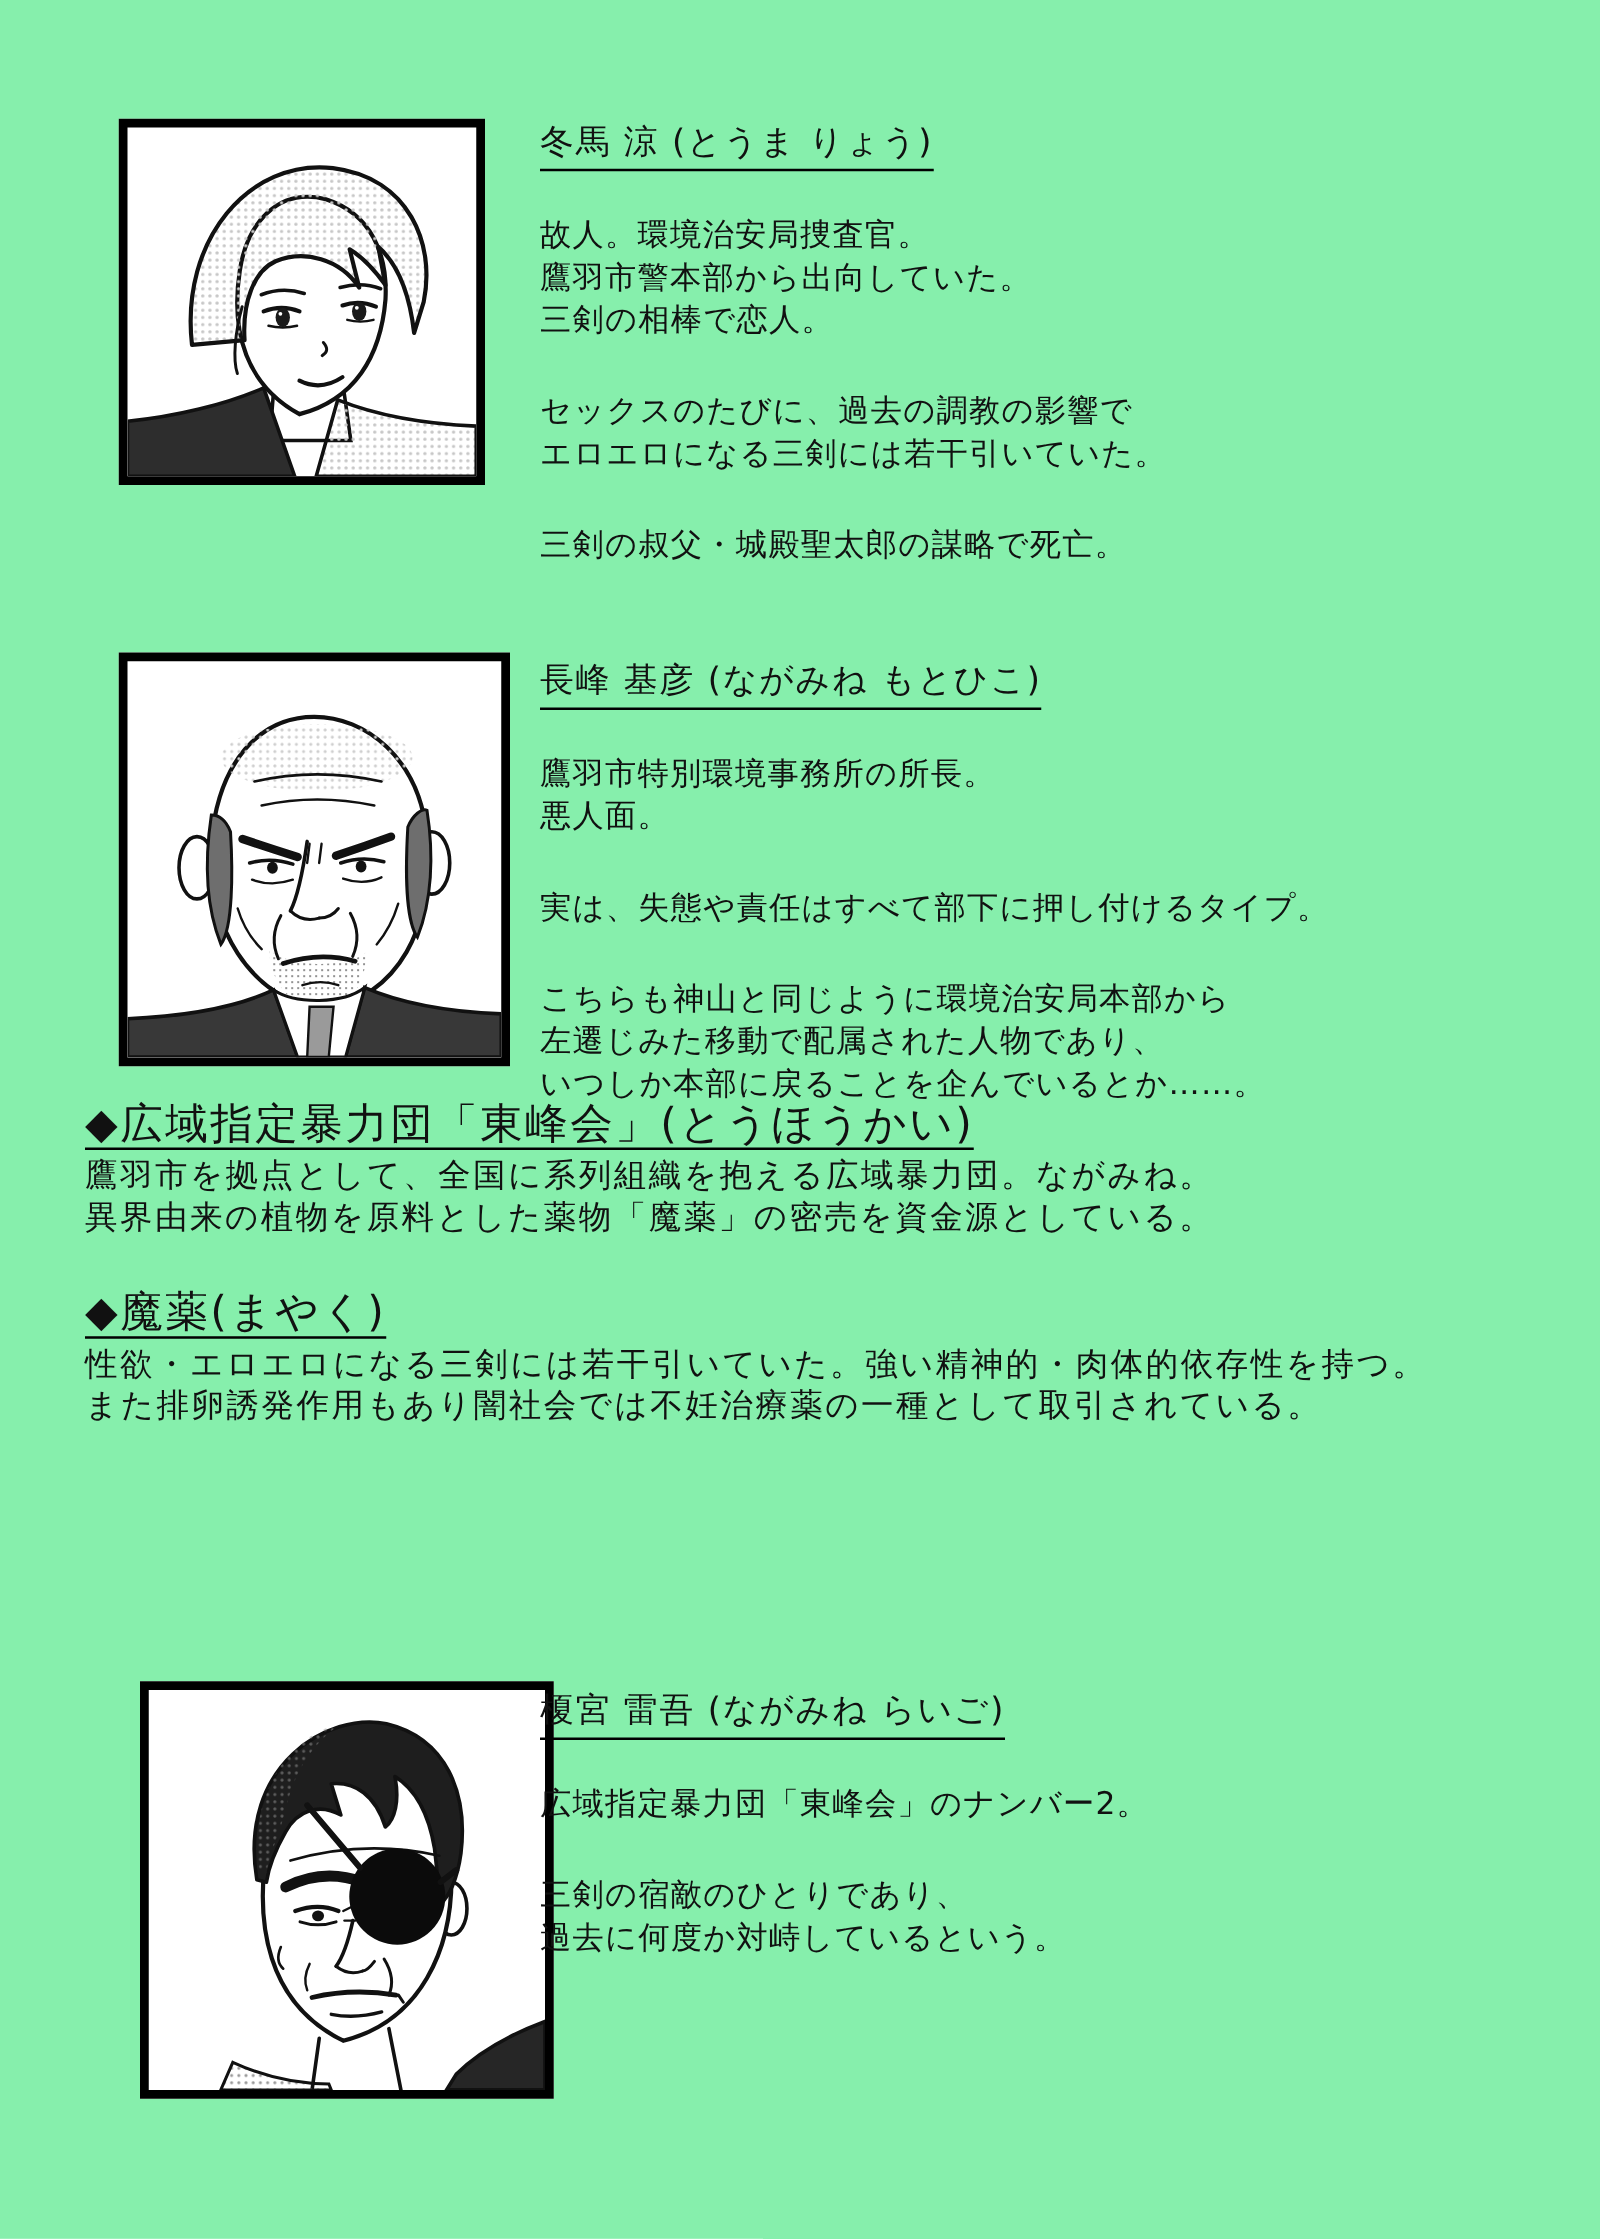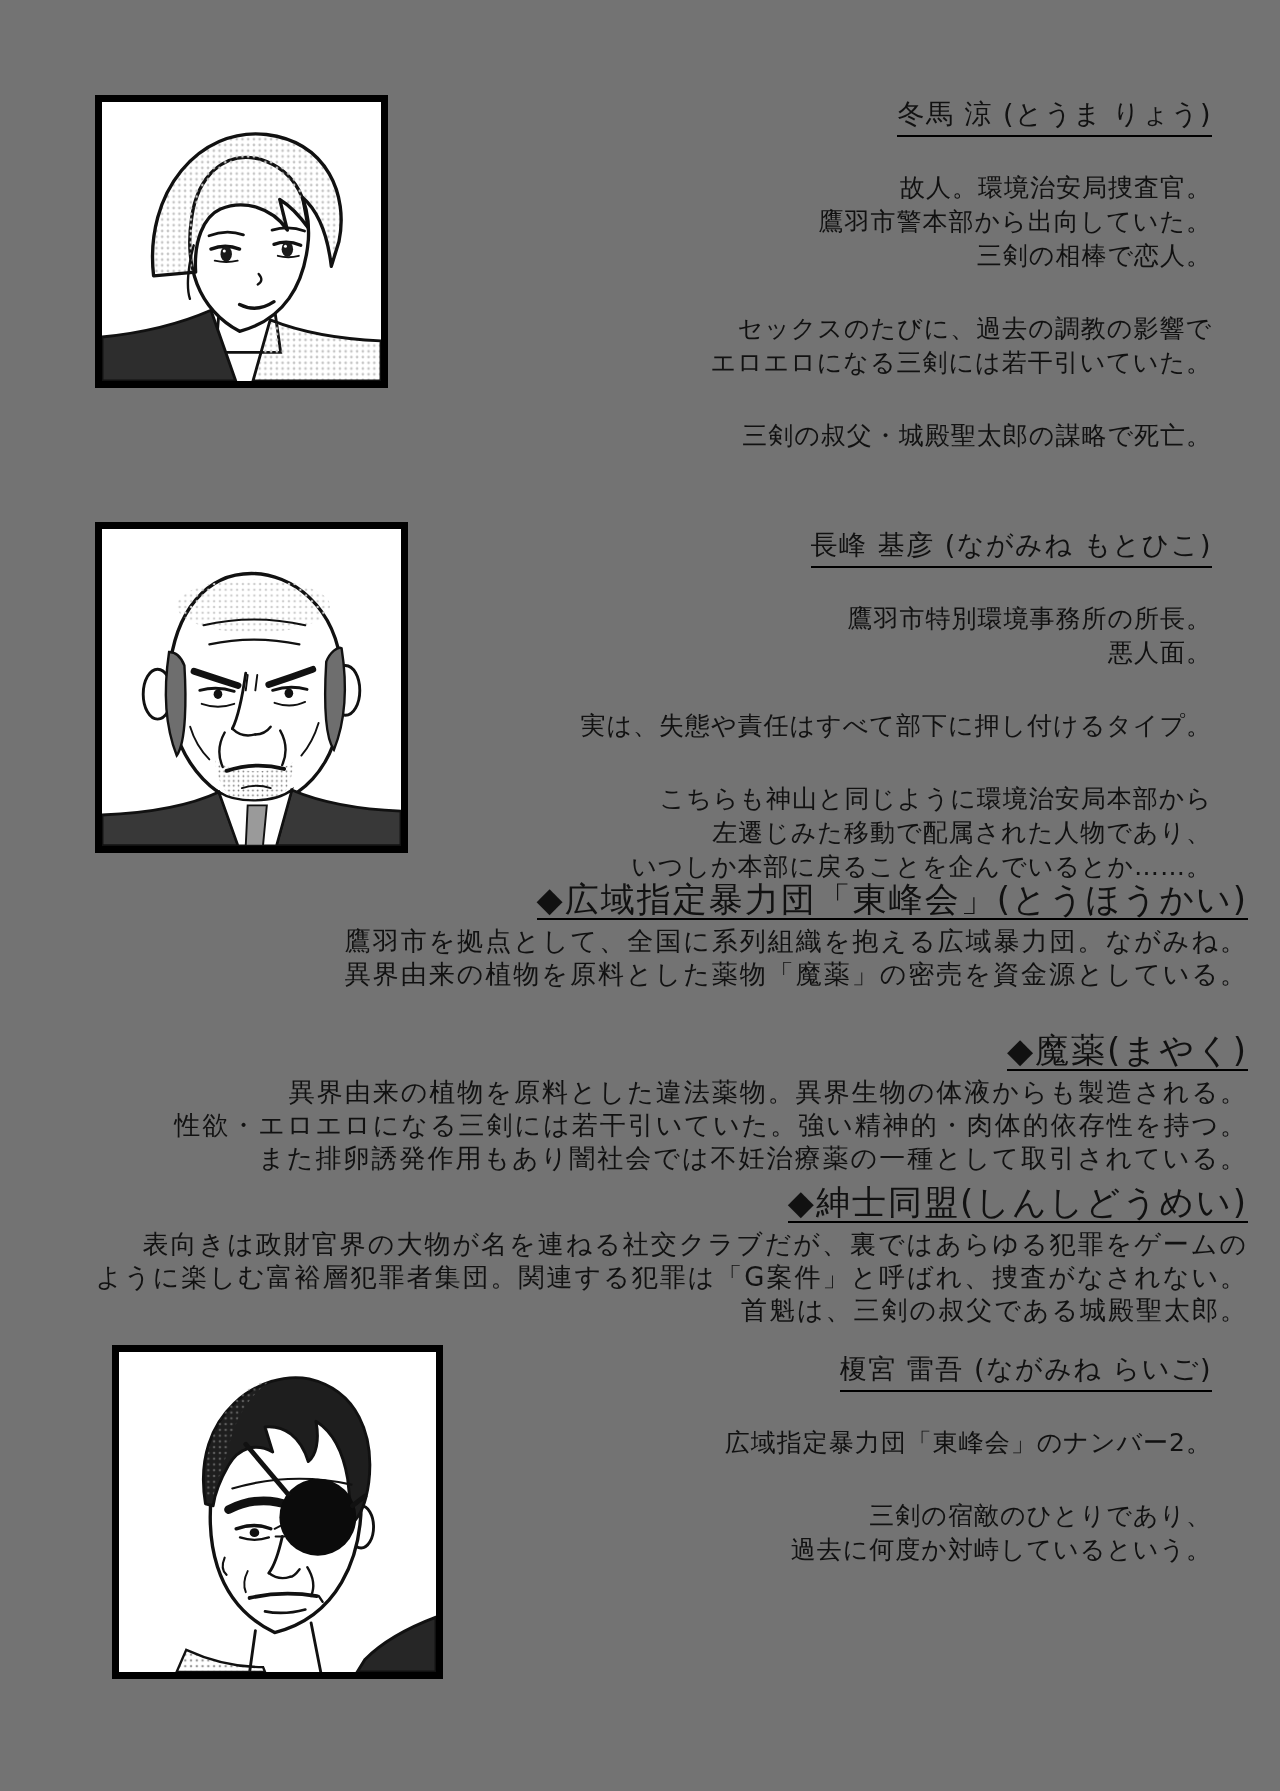--- a/index.html
+++ b/index.html
@@ -1,21 +1,21 @@
 <!DOCTYPE html>
 <html><head>
 <meta charset="utf-8">
 <style>
   html,body{margin:0;padding:0;}
   body{
     width:1280px;height:1791px;background:#ffffff;position:relative;
     font-family:"DejaVu Sans","Liberation Sans",sans-serif;color:#111;
     -webkit-font-smoothing:antialiased;
   }
-  .page{position:absolute;inset:0;background:#737373;overflow:hidden;text-align:right;}
+  .page{position:absolute;inset:0;background:#86efac;overflow:hidden;}
 
   
   .portrait{position:absolute;border:7px solid #000;background:#fff;overflow:hidden;box-sizing:border-box;}
   .portrait svg{display:block;width:100%;height:100%;}
   #portrait1{left:95px;top:95px;width:293px;height:293px;}
   #portrait2{left:95px;top:522px;width:313px;height:331px;}
   #portrait3{left:112px;top:1345px;width:331px;height:334px;}
 
   
   .char-text{position:absolute;left:432px;width:780px;font-size:25px;line-height:34px;letter-spacing:1px;white-space:nowrap;}
@@ -151,31 +151,24 @@
   </div>
 
   <div class="glossary" id="glossary1">
     <div class="glossary-heading">◆広域指定暴力団「東峰会」(とうほうかい)</div>
     <div class="gline">鷹羽市を拠点として、全国に系列組織を抱える広域暴力団。ながみね。</div>
     <div class="gline">異界由来の植物を原料とした薬物「魔薬」の密売を資金源としている。</div>
   </div>
 
   <div class="glossary" id="glossary2">
     <div class="glossary-heading">◆魔薬(まやく)</div>
-    <div class="gline">異界由来の植物を原料とした違法薬物。異界生物の体液からも製造される。</div>
     <div class="gline">性欲・エロエロになる三剣には若干引いていた。強い精神的・肉体的依存性を持つ。</div>
     <div class="gline">また排卵誘発作用もあり闇社会では不妊治療薬の一種として取引されている。</div>
   </div>
 
-  <div class="glossary" id="glossary3">
-    <div class="glossary-heading">◆紳士同盟(しんしどうめい)</div>
-    <div class="gline">表向きは政財官界の大物が名を連ねる社交クラブだが、裏ではあらゆる犯罪をゲームの</div>
-    <div class="gline">ように楽しむ富裕層犯罪者集団。関連する犯罪は「G案件」と呼ばれ、捜査がなされない。</div>
-    <div class="gline">首魁は、三剣の叔父である城殿聖太郎。</div>
-  </div>
 
   <div class="portrait" id="portrait3">
     <svg viewBox="0 0 330 333">
       <defs>
         <pattern id="p3t" width="6" height="6" patternUnits="userSpaceOnUse">
           <circle cx="3" cy="3" r="1.3" fill="#9a9a9a"></circle>
         </pattern>
       </defs>
       <ellipse cx="252" cy="182" rx="13" ry="22" fill="#fff" stroke="#111" stroke-width="3"></ellipse>
       <path d="M100 122 C86 196 100 262 162 292 C226 276 254 216 252 150 C250 94 214 58 166 56 C130 56 108 84 100 122 Z" fill="#fff" stroke="#111" stroke-width="3.5"></path>

